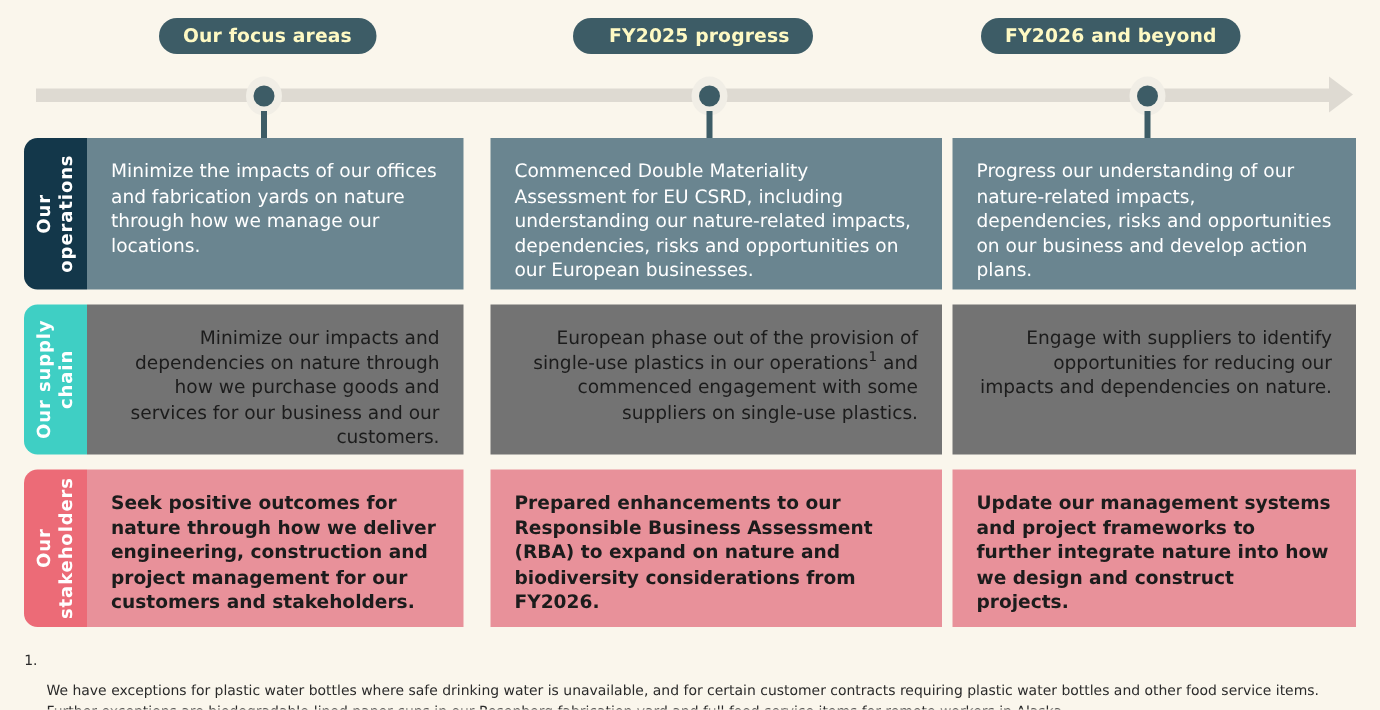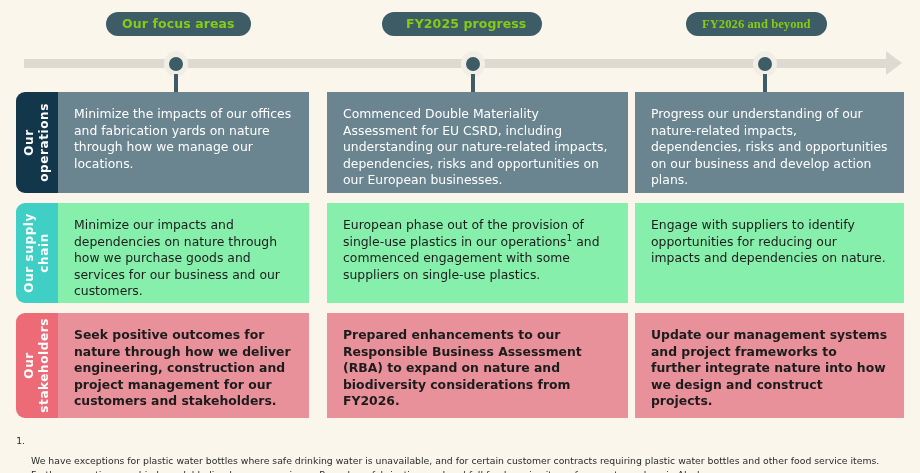--- a/index.html
+++ b/index.html
@@ -20,32 +20,32 @@
     position: relative;
     height: 92px;
   }
 
   .phase-pill {
     position: absolute;
     top: 12px;
     height: 24px;
     line-height: 24px;
     background: #3d5c66;
-    color: #84cc16;
+    color: #fef9c3;
     border-radius: 12px;
     font-size: 12.5px;
     font-weight: bold;
     padding: 0 16px;
     white-space: nowrap;
     letter-spacing: 0.1px;
     box-sizing: border-box;
   }
   #pill-0 { left: 106px; }
   #pill-1 { left: 382px; padding-left: 24px; }
-  #pill-2 { left: 686px; font-family: Liberation Serif, serif; }
+  #pill-2 { left: 654px; }
 
   
   #timeline-track {
     position: absolute;
     left: 24px;
     top: 59px;
     width: 864px;
     height: 9px;
     background: #dedad2;
   }
@@ -142,21 +142,21 @@
   }
   .cell.c0 { left: 58px;  width: 251px; border-radius: 0 0 0 0; }
   .cell.c1 { left: 327px; width: 301px; }
   .cell.c2 { left: 635px; width: 269px; }
 
   
   .r0 .row-label { background: #13374a; }
   .r0 .cell      { background: #6a8590; color: #ffffff; }
 
   .r1 .row-label { background: #3fcfc4; }
-  .r1 .cell      { background: #86efac; color: #1c1c1c; }
+  .r1 .cell      { background: #737373; color: #1c1c1c; text-align: right; }
 
   .r2 .row-label { background: #ec6b77; }
   .r2 .cell      { background: #e8919a; color: #1c1c1c; font-weight: bold; }
 
   .cell sup { font-size: 9px; vertical-align: super; line-height: 0; }
 
   
   #footnote {
     position: absolute;
     left: 12px;

